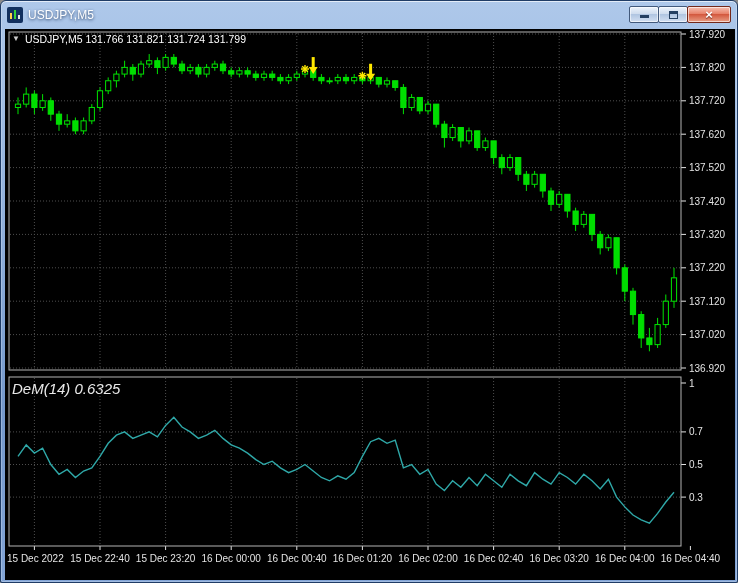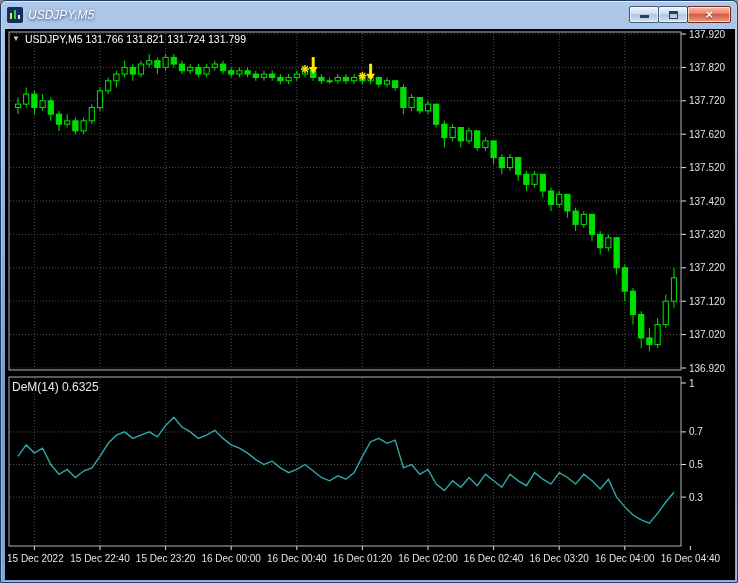--- a/index.html
+++ b/index.html
@@ -4,21 +4,21 @@
 <style>
   html,body{margin:0;padding:0;background:#8a8a8a;}
   *{box-sizing:border-box;}
   .win{
     position:relative;width:738px;height:583px;overflow:hidden;
     border:1px solid #1f3c66;border-radius:6px 6px 2px 2px;
     background:linear-gradient(180deg,#aec8ea 0%,#8fafdb 40%,#7599cc 70%,#82a4d6 100%);
     box-shadow:inset 0 1px 0 rgba(255,255,255,.55), inset 0 0 0 1px rgba(255,255,255,.25);
     font-family:"Liberation Sans",sans-serif;
   }
-  .titlebar{height:27px;display:flex;align-items:center;padding:0 6px;font-style:italic;}
+  .titlebar{height:27px;display:flex;align-items:center;padding:0 6px;}
   .app-icon{width:16px;height:16px;margin-right:5px;flex:0 0 auto;}
   .title{color:#fff;font-size:12px;text-shadow:0 1px 3px rgba(15,40,80,.9);white-space:nowrap;}
   .win-buttons{margin-left:auto;display:flex;}
   .wbtn{
     width:30px;height:17px;margin-left:-1px;border:1px solid #42597b;border-radius:2px;
     display:flex;align-items:center;justify-content:center;
     background:linear-gradient(180deg,#eef4fb 0%,#cfdcee 45%,#aec3e0 46%,#d3e0f2 100%);
     box-shadow:inset 0 0 0 1px rgba(255,255,255,.6);
     cursor:default;
   }
@@ -30,21 +30,21 @@
     background:linear-gradient(180deg,#f6c0b2 0%,#e8826a 45%,#d2543a 46%,#e89e85 100%);
   }
   .glyph-close{color:#fff;font-weight:bold;font-size:13px;line-height:1;text-shadow:0 1px 1px rgba(90,20,10,.8);}
   .client{position:absolute;left:4px;top:28px;width:730px;height:551px;background:#000;}
   .price-axis-zone{position:absolute;left:678px;top:0;width:52px;height:520px;}
   .time-axis-zone{position:absolute;left:0;top:519px;width:730px;height:32px;}
   .pane-splitter{position:absolute;left:0;top:341px;width:676px;height:7px;}
   #chart{position:absolute;left:0;top:0;}
   .ohlc{position:absolute;left:7px;top:4px;color:#fff;font-size:10.5px;display:flex;align-items:center;gap:5px;white-space:nowrap;}
   .ohlc .tri{color:#c9c9c9;font-size:8px;line-height:1;}
-  .dem{position:absolute;left:7px;top:351px;color:#e9e9e9;font-size:12px;white-space:nowrap;}
+  .dem{position:absolute;left:7px;top:351px;color:#e9e9e9;font-size:15px;white-space:nowrap;font-style:italic;}
 </style>
 </head>
 <body>
 
 <div class="win">
   <div class="titlebar">
     <span class="app-icon">
       <svg width="16" height="16" viewBox="0 0 16 16">
         <rect x="0" y="0" width="16" height="16" rx="2" fill="#12305e"></rect>
         <rect x="3" y="6" width="2" height="6" fill="#ffd34d"></rect>

